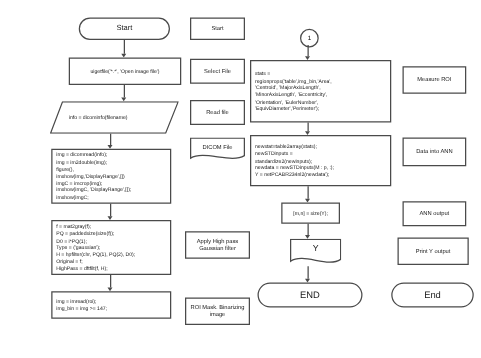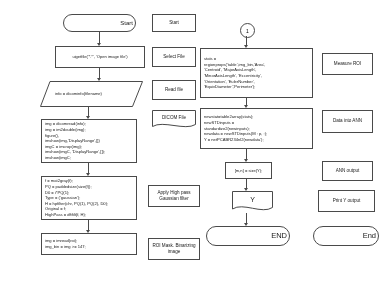--- a/index.html
+++ b/index.html
@@ -28,21 +28,21 @@
     padding:1px 2px;
   }
   .node.left{
     justify-content:flex-start;
     text-align:left;
     padding-left:3px;
   }
   .node .txt{white-space:pre-line;display:block;width:100%;}
 
   
-  .terminator{border-radius:9px;font-size:6px;text-align:right;}
+  .terminator{border-radius:9px;font-size:6px;}
 
   
   .parallelogram{
     border:none;
     background:transparent;
     justify-content:flex-start;
     text-align:left;
   }
   .parallelogram .shape{
     position:absolute;left:0;top:0;width:100%;height:100%;

